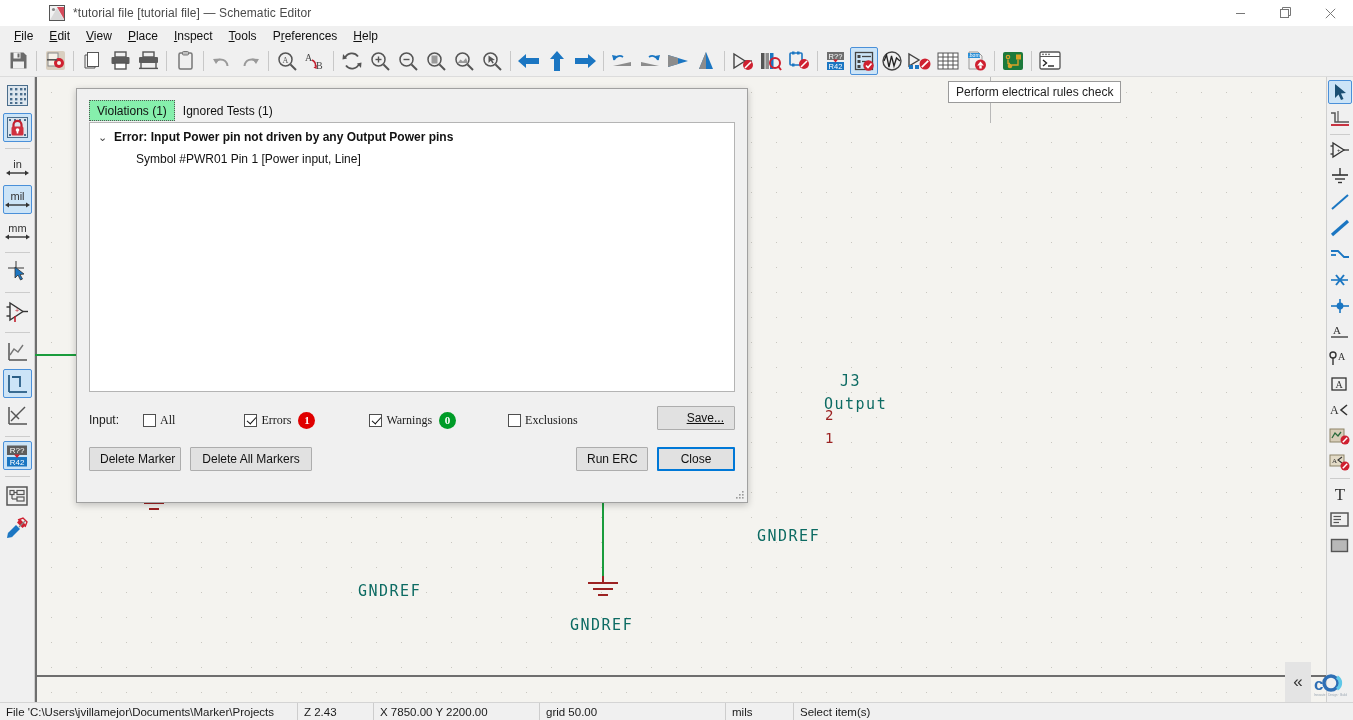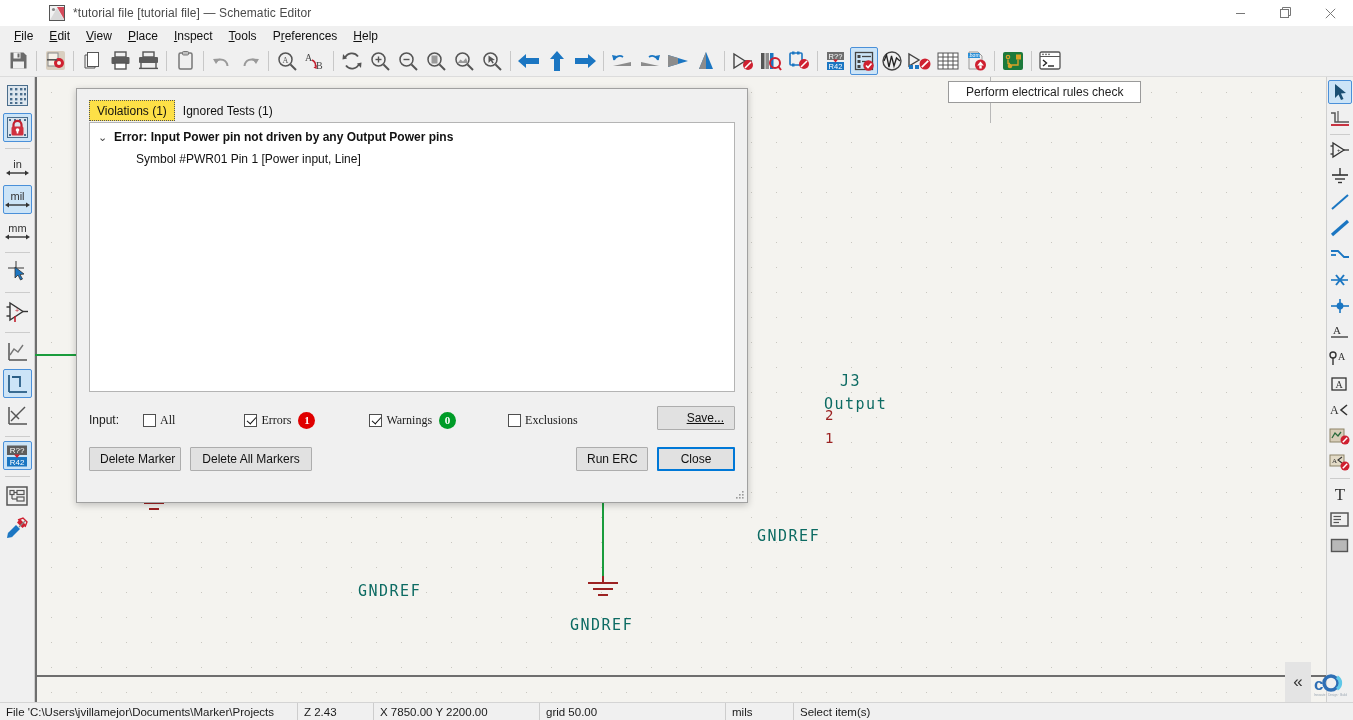--- a/index.html
+++ b/index.html
@@ -104,21 +104,21 @@
   .wire-green { position: absolute; background: #1a9c3c; }
   .wire-red { position: absolute; background: #9c2222; }
   .pin-num {
     position: absolute; font-family: "DejaVu Sans Mono", monospace;
     color: #9c2222; font-size: 14px;
   }
 
   
   .tooltip {
     position: absolute; background: #ffffff; border: 1px solid #9a9a9a;
-    font-size: 12px; color: #222; padding: 3px 17px; white-space: nowrap;
+    font-size: 12px; color: #222; padding: 3px 7px; white-space: nowrap;
     z-index: 30;
   }
 
   
   .dialog {
     position: absolute; left: 76px; top: 88px; width: 672px; height: 415px;
     background: #f0f0f0; border: 1px solid #a0a0a0;
     box-shadow: 0 2px 7px rgba(0,0,0,.22); z-index: 40;
   }
   .dlg-title {
@@ -129,21 +129,21 @@
   .dlg-close {
     position: absolute; right: 0; top: 0; width: 44px; height: 27px;
     display: flex; align-items: center; justify-content: center; color: #333; font-size: 14px;
   }
   .dlg-body { padding: 10px 12px 0 12px; }
   .tabs { display: flex; align-items: flex-end; height: 22px; position: relative; }
   .tab {
     font-size: 12px; padding: 3px 7px 2px 7px; color: #111; white-space: nowrap;
     border: 1px solid transparent; background: transparent;
   }
-  .tab.selected { border: 1px dotted #555; background: #fde047; }
+  .tab.selected { border: 1px dotted #555; background: #86efac; }
   .listbox {
     margin-top: 1px; height: 270px; background: #ffffff; border: 1px solid #b4b4b4;
     padding: 6px 8px; overflow: hidden;
   }
   .tree-row { display: flex; align-items: flex-start; gap: 5px; }
   .chev { color: #444; font-size: 11px; line-height: 17px; width: 11px; flex: none; }
   .tree-err { font-size: 12px; font-weight: bold; color: #111; line-height: 17px; }
   .tree-child { font-size: 12px; color: #111; margin-left: 38px; margin-top: 5px; line-height: 16px; }
 
   .filter-row {

